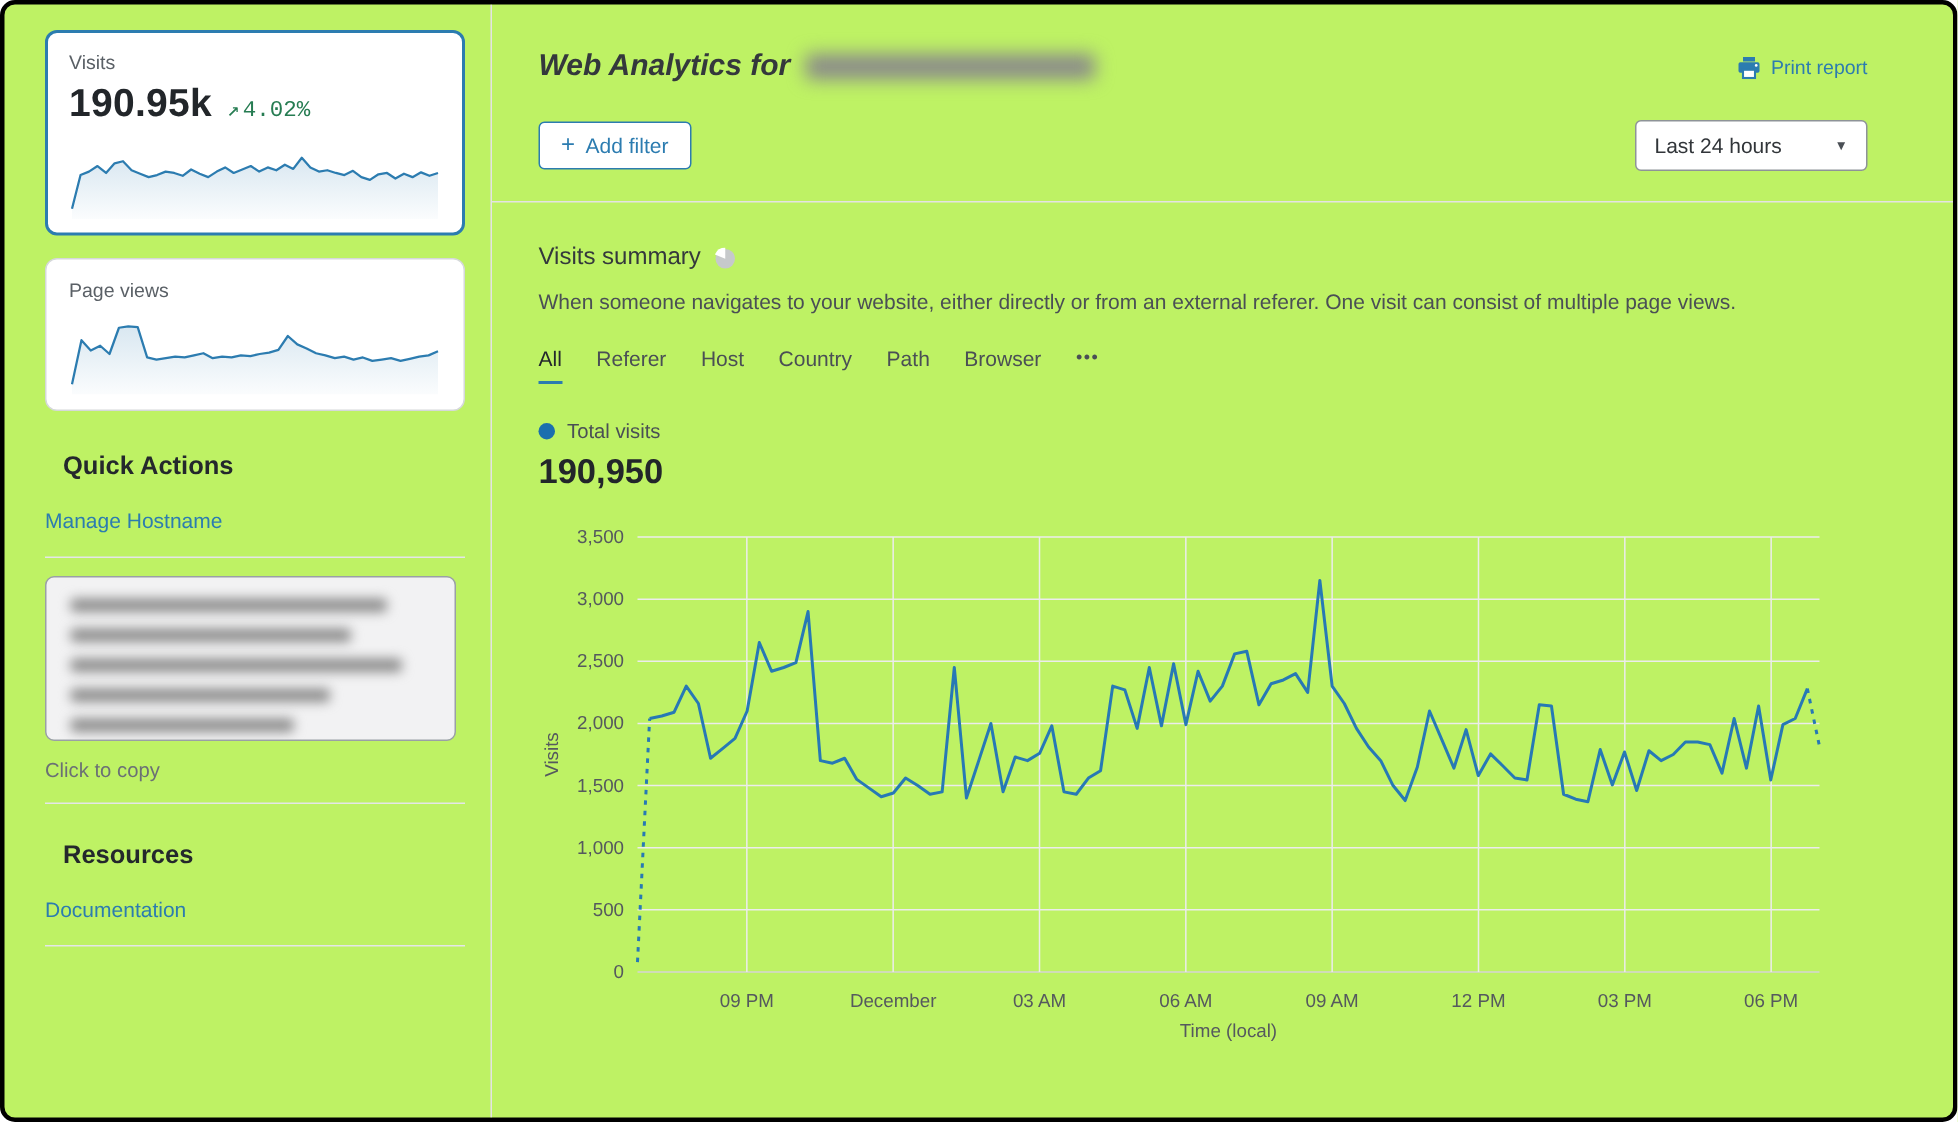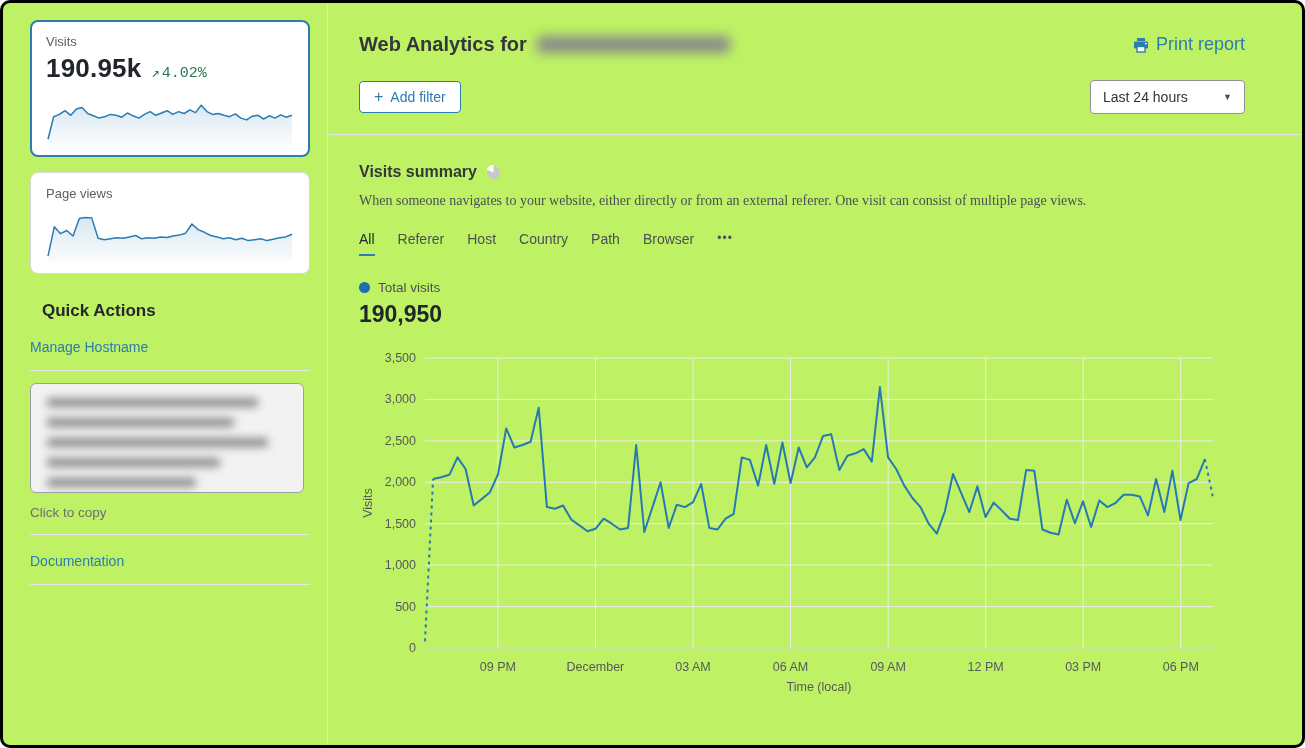--- a/index.html
+++ b/index.html
@@ -58,45 +58,45 @@
   .snippet-hint { font-size: 13.5px; color: #6b7075; margin-top: 12px; }
 
   
   .main {
     flex: 1;
     border-left: 1px solid #e3e3e3;
     padding: 30px 58px 0 31px;
     position: relative;
   }
   .header-row { display: flex; justify-content: space-between; align-items: center; }
-  .page-title-wrap { display: flex; align-items: center; gap: 10px; }
+  .page-title-wrap { display: flex; align-items: center; gap: 10px; font-style: italic; }
   .page-title { font-size: 20px; font-weight: 700; color: #34383c; }
   .blur-blob { width: 193px; height: 17px; background: #8a8a8a; border-radius: 3px; filter: blur(6px); }
-  .print-report { display: flex; align-items: center; gap: 7px; color: #2c7cb0; font-size: 18px; cursor: pointer; }
+  .print-report { display: flex; align-items: center; gap: 7px; color: #2c7cb0; font-size: 13px; cursor: pointer; }
 
   .controls-row { display: flex; justify-content: space-between; align-items: center; margin-top: 24px; }
   .add-filter-btn {
     display: inline-flex; align-items: center; gap: 7px;
     border: 1px solid #2c7cb0; background: #fff; color: #2c7cb0;
     font-size: 14px; font-family: inherit;
     padding: 7px 14px; border-radius: 4px; cursor: pointer;
   }
   .add-filter-btn .plus { font-size: 16px; line-height: 1; }
   .range-select {
     display: inline-flex; align-items: center; justify-content: space-between;
     width: 155px; border: 1px solid #8e9398; border-radius: 4px;
     padding: 8px 12px; font-size: 14px; color: #313539; cursor: pointer; background: #fff;
   }
   .range-select .caret { font-size: 9px; color: #4a4f55; }
 
   .full-divider { border: none; border-top: 1px solid #e3e3e3; margin: 20px -58px 0 -31px; }
 
   .summary-title-row { display: flex; align-items: center; gap: 9px; margin-top: 28px; }
-  .summary-title { font-size: 16px; font-weight: 700; color: #34383c; }
-  .summary-desc { font-size: 14px; color: #4a4f55; margin-top: 12px; font-family: Liberation Serif, serif; }
+  .summary-title { font-size: 16px; font-weight: 400; color: #34383c; }
+  .summary-desc { font-size: 14px; color: #4a4f55; margin-top: 12px; }
 
   .tabs { display: flex; gap: 23px; align-items: flex-start; margin-top: 22px; }
   .tab { font-size: 14px; color: #4a4f55; padding-bottom: 7px; border-bottom: 2px solid transparent; cursor: pointer; }
   .tab.active { color: #24282c; border-bottom-color: #2c7cb0; }
   .tab-more { color: #4a4f55; font-size: 12px; letter-spacing: 1px; padding-bottom: 7px; cursor: pointer; }
 
   .legend-row { display: flex; align-items: center; gap: 8px; margin-top: 24px; }
   .legend-dot { width: 11px; height: 11px; border-radius: 50%; background: #1b6fae; }
   .legend-label { font-size: 13.5px; color: #4a4f55; }
   .big-number { font-size: 23px; font-weight: 700; color: #22262a; margin-top: 6px; }
@@ -149,20 +149,21 @@
     <div class="snippet-box">
       <div class="blur-line" style="width:88%"></div>
       <div class="blur-line" style="width:78%"></div>
       <div class="blur-line" style="width:92%"></div>
       <div class="blur-line" style="width:72%"></div>
       <div class="blur-line" style="width:62%"></div>
     </div>
     <div class="snippet-hint">Click to copy</div>
     <hr class="divider-sm">
 
+    <div class="side-section-title" style="margin-top:24px">Resources</div>
     <a class="side-link mt18">Documentation</a>
     <hr class="divider-sm">
   </div>
 
   <div class="main">
 
     <div class="header-row">
       <div class="page-title-wrap">
         <span class="page-title">Web Analytics for</span>
         <span class="blur-blob"></span>

